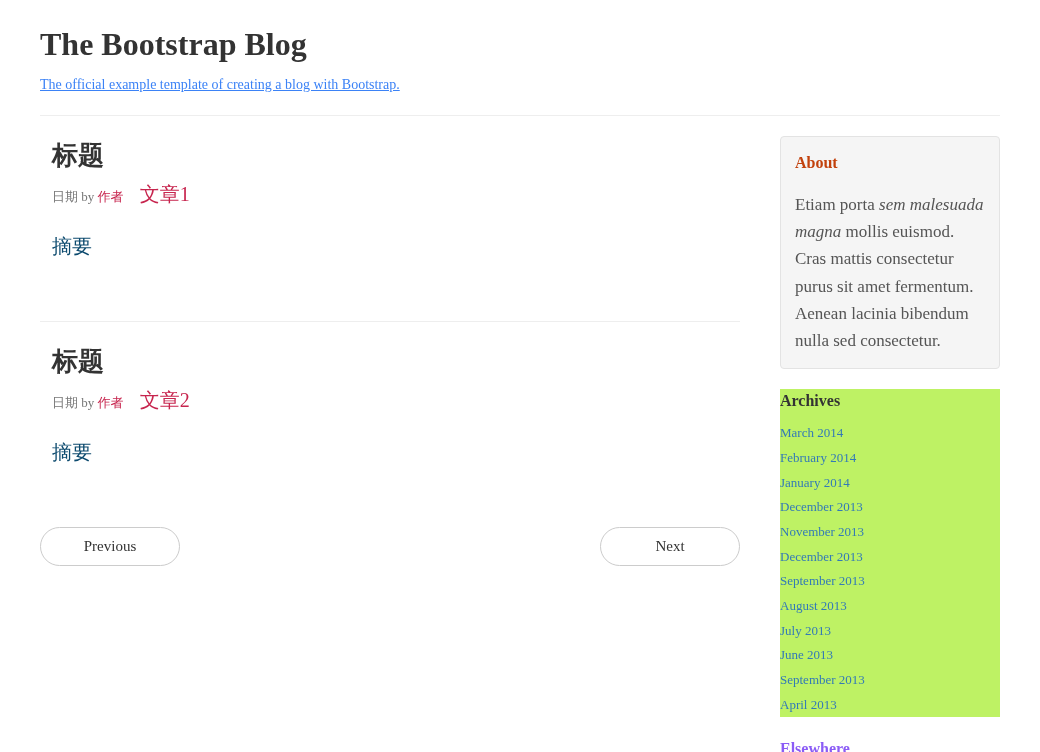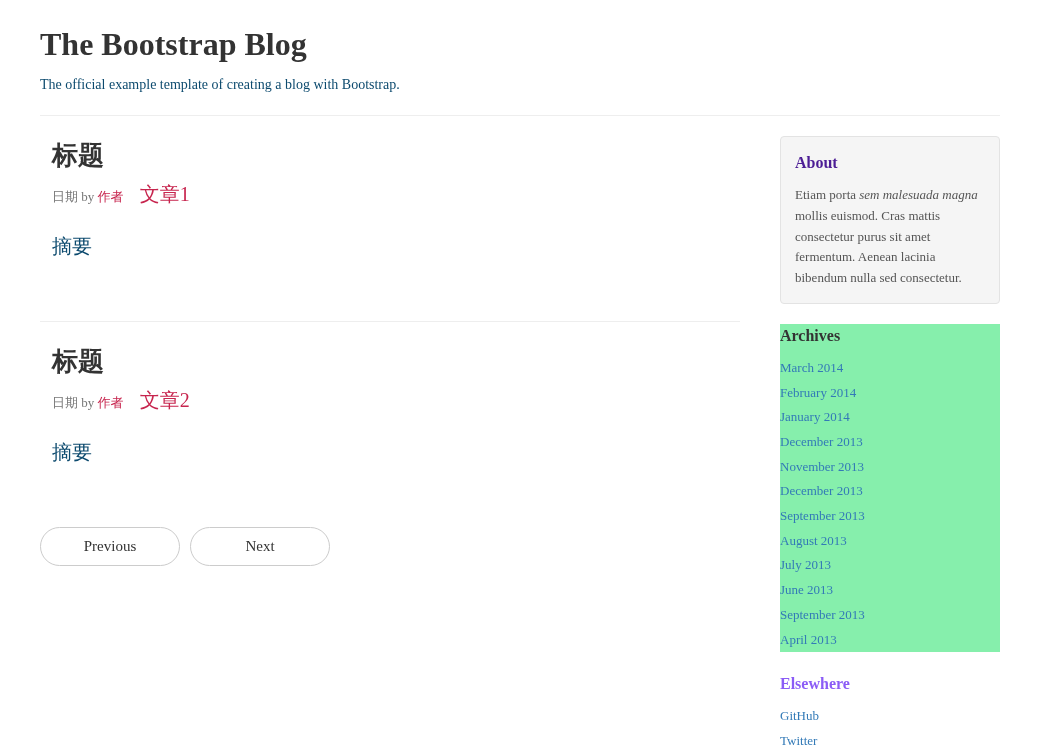--- a/index.html
+++ b/index.html
@@ -20,23 +20,24 @@
       border-bottom: 1px solid #eee;
       padding-bottom: 20px;
     }
     .header h1 {
       font-size: 32px;
       font-weight: bold;
       color: #333;
       font-family: inherit;
     }
     .header p {
-      color: #0c4a6e;
+      color: #3b82f6;
       font-size: 14px;
       margin-top: 6px;
+      text-decoration: underline;
     }
     .main-layout {
       display: flex;
       gap: 40px;
     }
     .content {
       flex: 1;
     }
     .sidebar {
       width: 220px;
@@ -72,20 +73,21 @@
     }
     .post-summary {
       color: #0c4a6e;
       font-size: 20px;
     }
     .pagination {
       display: flex;
       gap: 10px;
       margin-top: 20px;
       margin-bottom: 20px;
+      justify-content: space-between;
     }
     .pagination-btn {
       border: 1px solid #ccc;
       background: #fff;
       color: #333;
       padding: 10px 24px;
       border-radius: 20px;
       font-size: 15px;
       cursor: pointer;
       font-family: inherit;
@@ -96,34 +98,34 @@
     .sidebar-section {
       background: #f5f5f5;
       border: 1px solid #e3e3e3;
       border-radius: 4px;
       padding: 14px;
       margin-bottom: 20px;
     }
     .sidebar-section h4 {
       font-size: 16px;
       font-weight: bold;
-      color: #4c1d95;
-      margin-bottom: 10px;
+      color: #c2410c;
+      margin-bottom: 16px;
       font-family: Georgia, serif;
     }
     .sidebar-section p {
-      font-size: 13px;
+      font-size: 17px;
       color: #555;
       line-height: 1.6;
     }
     .sidebar-section p em {
       font-style: italic;
     }
     .archives-section {
-      background: #86efac;
+      background: #bef264;
       border: none;
       padding: 0;
     }
     .archives-section h4 {
       font-size: 16px;
       font-weight: bold;
       color: #333;
       margin-bottom: 8px;
     }
     .archive-link {

